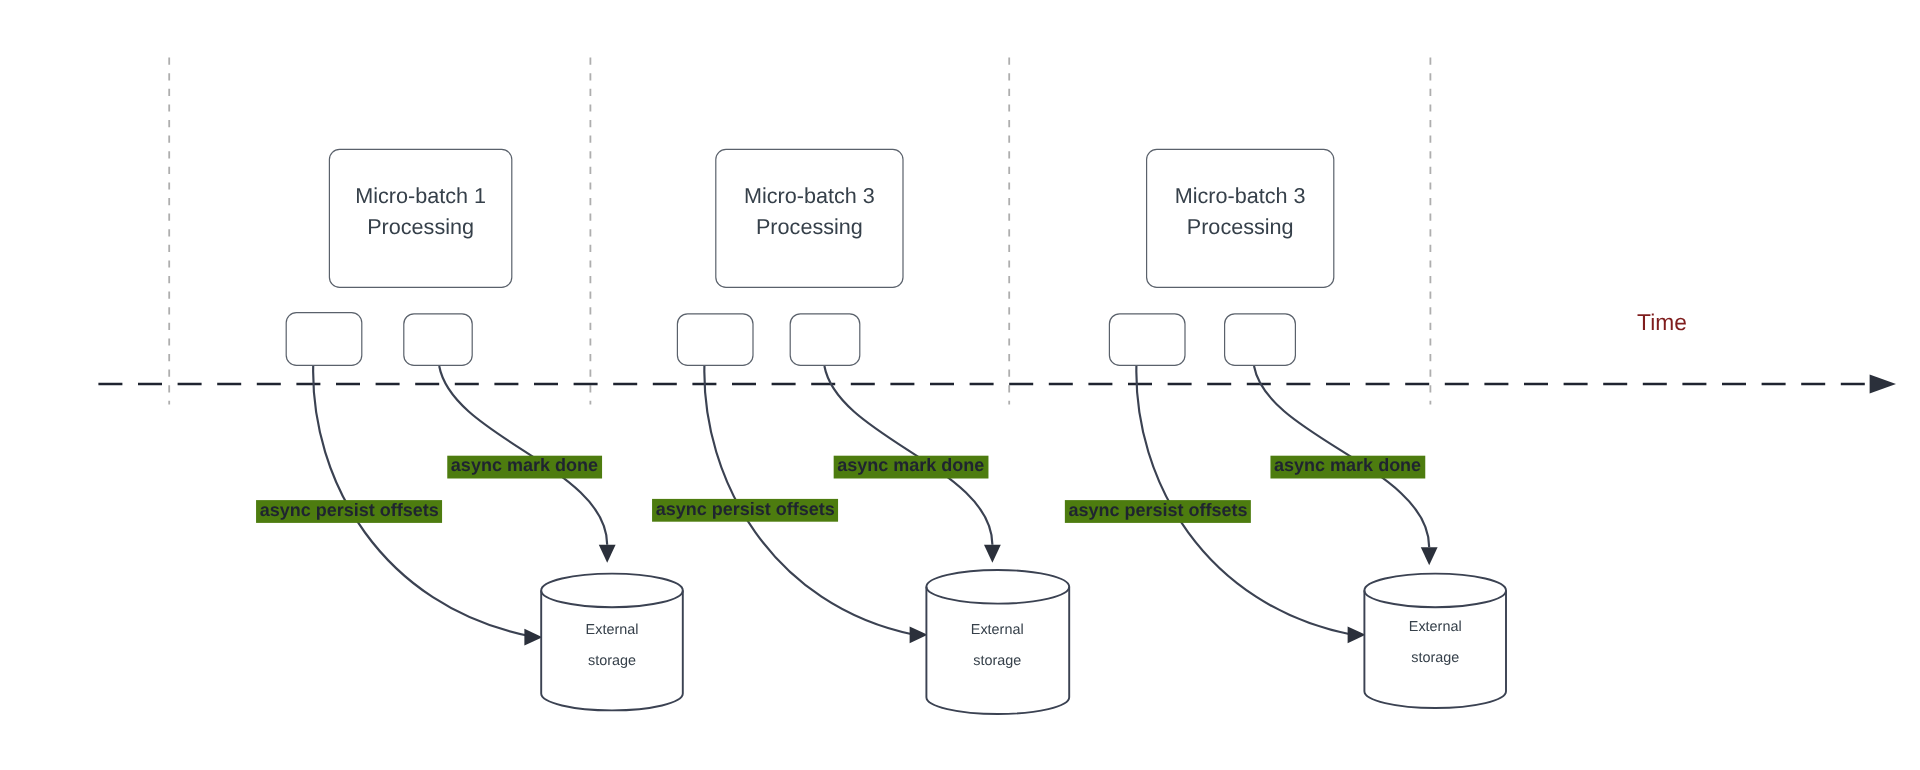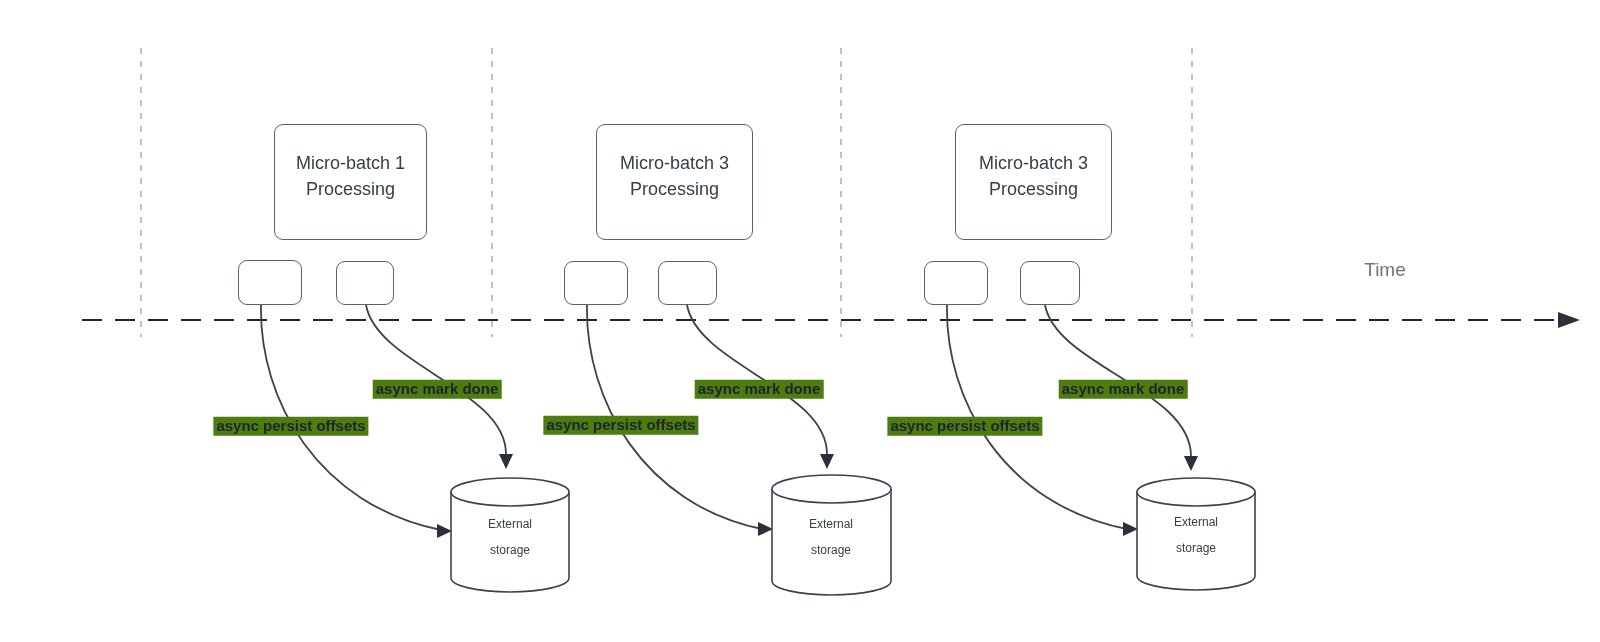--- a/index.html
+++ b/index.html
@@ -17,21 +17,21 @@
   .async-label{
     position:absolute;transform:translate(-50%,-50%);z-index:3;background:#4d7c0f;
     font-size:15px;font-weight:bold;color:#1f2430;white-space:nowrap;padding:1px 3px;
     line-height:1.1;
   }
   .storage-label{
     position:absolute;transform:translate(-50%,-50%);z-index:3;font-size:12px;line-height:26px;
     text-align:center;white-space:pre-line;color:#36404a;
   }
   .time-label{
-    position:absolute;transform:translate(-50%,-50%);z-index:3;font-size:19px;color:#737373;text-align:center;
+    position:absolute;transform:translate(-50%,-50%);z-index:3;font-size:19px;color:#7f1d1d;text-align:center;
   }
 </style>
 </head>
 <body>
 
 <div class="canvas">
 
   <svg class="layer" width="1600" height="642" viewBox="0 0 1600 642">
 
     <line x1="141" y1="48" x2="141" y2="337" stroke="#aeaeae" stroke-width="1.5" stroke-dasharray="6 7"></line>

